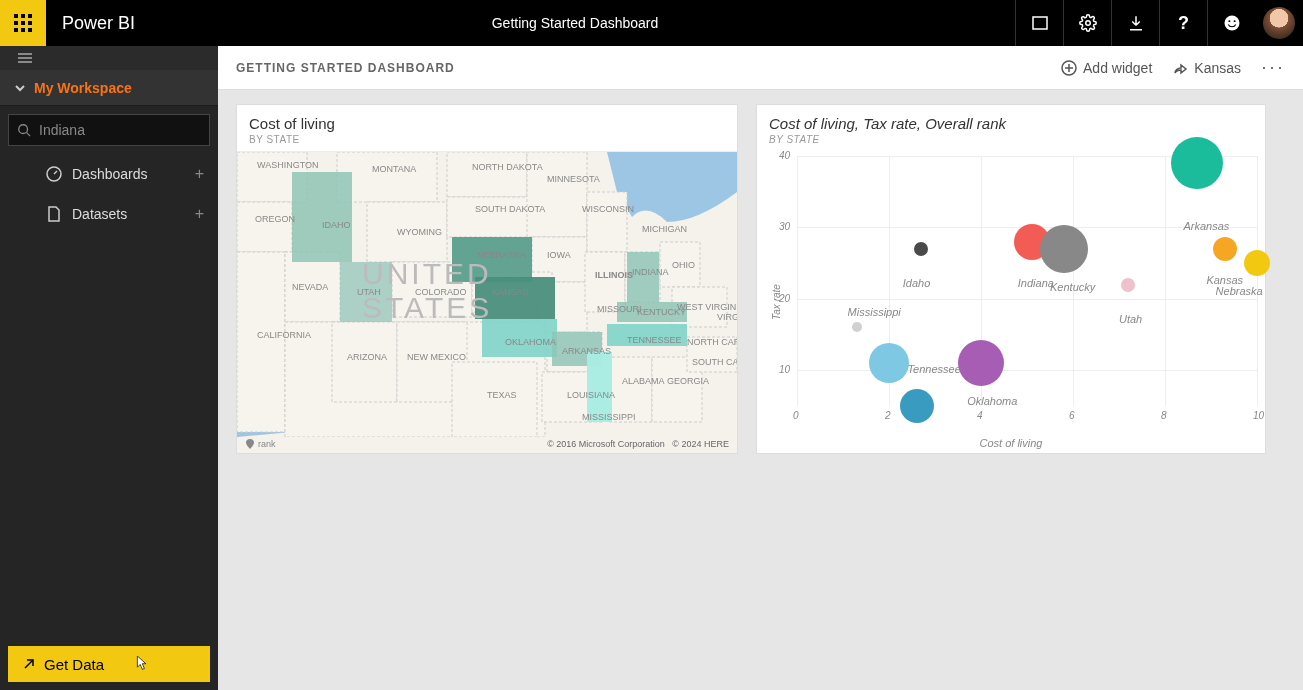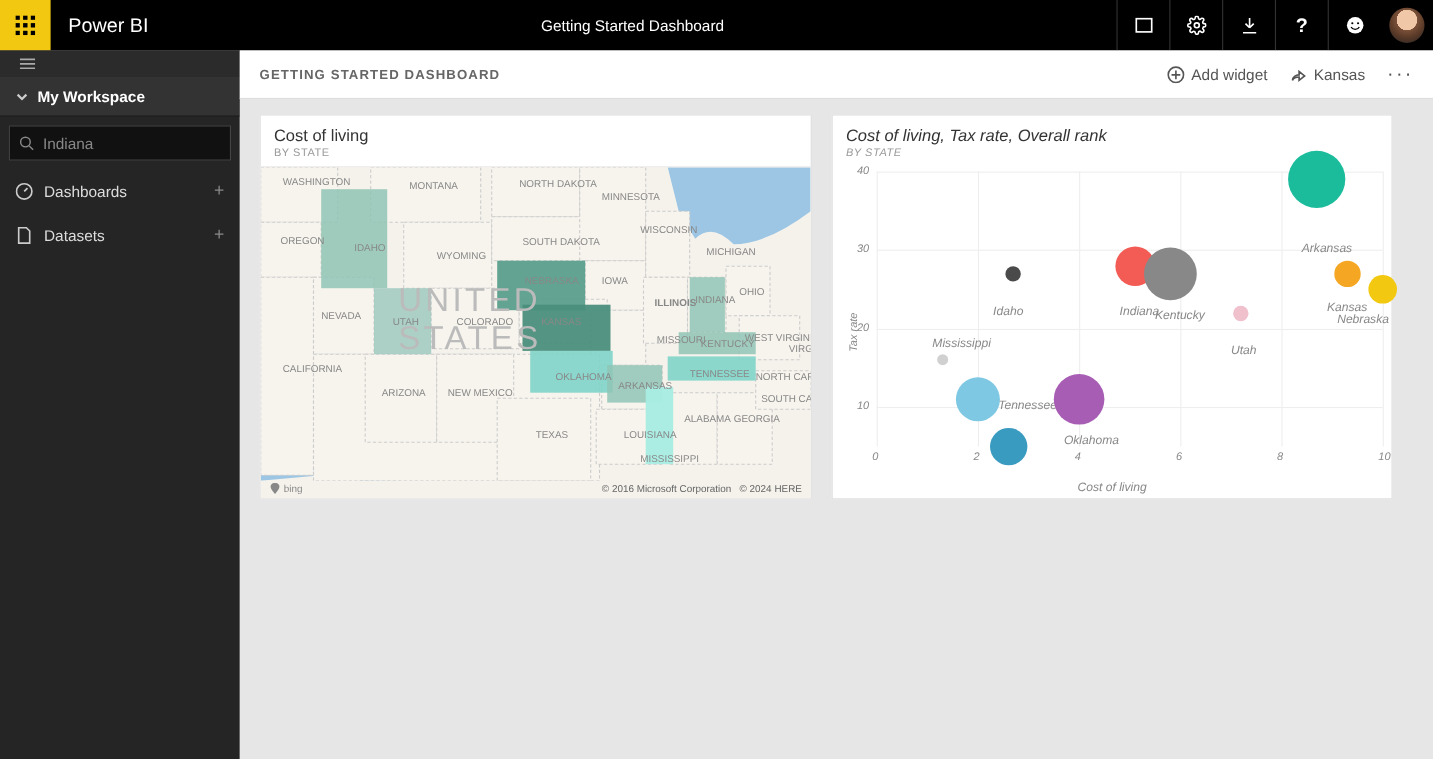--- a/index.html
+++ b/index.html
@@ -20,21 +20,21 @@
 .layout { display: flex; height: calc(690px - 46px); }
 
 
 .sidebar { width: 218px; background: #252525; color: #ccc; display: flex; flex-direction: column; font-size: 14px; }
 .collapse-row { height: 24px; display: flex; align-items: center; padding-left: 18px; background: #2b2b2b; }
 .collapse-row svg { width: 14px; height: 14px; }
 .workspace-row { height: 36px; display: flex; align-items: center; padding-left: 14px; background: #333; border-bottom: 1px solid #1a1a1a; }
 .workspace-row svg { width: 12px; height: 12px; margin-right: 8px; }
 .search-box { margin: 8px; height: 32px; background: #111; border: 1px solid #444; display: flex; align-items: center; padding: 0 8px; color: #888; }
 .search-box svg { width: 14px; height: 14px; margin-right: 8px; }
-.nav-item { height: 40px; display: flex; align-items: center; padding: 0 14px; cursor: pointer; color: #ddd; }
+.nav-item { height: 40px; display: flex; align-items: center; padding: 0 14px; cursor: pointer; color: #ddd; margin-left: 32px; }
 .nav-item svg { width: 16px; height: 16px; margin-right: 10px; flex-shrink: 0; }
 .nav-item .plus { margin-left: auto; color: #888; font-size: 16px; }
 .sidebar-spacer { flex: 1; }
 .get-data { margin: 8px; height: 36px; background: #f2c811; color: #000; display: flex; align-items: center; padding: 0 14px; cursor: pointer; font-size: 15px; position: relative; }
 .get-data svg { width: 14px; height: 14px; margin-right: 8px; }
 .cursor-pointer { position: absolute; right: 52px; top: 10px; }
 
 
 .main { flex: 1; display: flex; flex-direction: column; background: #e6e6e6; }
 .header { height: 44px; background: #fff; border-bottom: 1px solid #ddd; display: flex; align-items: center; padding: 0 18px; }
@@ -137,21 +137,21 @@
       <svg viewBox="0 0 14 14" stroke="#aaa" stroke-width="1.5">
           <line x1="0" y1="3" x2="14" y2="3"></line>
           <line x1="0" y1="7" x2="14" y2="7"></line>
           <line x1="0" y1="11" x2="14" y2="11"></line>
         </svg>
     </div>
     <div class="workspace-row">
       <svg viewBox="0 0 12 12" fill="none" stroke="#ccc" stroke-width="2">
           <polyline points="2,4 6,8 10,4"></polyline>
         </svg>
-      <span style="font-weight:600;color:#ffffff;">My Workspace</span>
+      <span style="font-weight:600;color:#f97316;">My Workspace</span>
     </div>
     <div class="search-box">
       <svg viewBox="0 0 16 16" fill="none" stroke="#888" stroke-width="1.5">
           <circle cx="7" cy="7" r="5"></circle>
           <line x1="11" y1="11" x2="15" y2="15"></line>
         </svg>
       <span>Indiana</span>
     </div>
     <div class="nav-item">
       <svg viewBox="0 0 16 16" fill="none" stroke="#ccc" stroke-width="1.5">
@@ -162,20 +162,30 @@
       <span class="plus">+</span>
     </div>
     <div class="nav-item">
       <svg viewBox="0 0 16 16" fill="none" stroke="#ccc" stroke-width="1.5">
           <path d="M3 1h7l3 3v11H3z"></path>
         </svg>
       <span>Datasets</span>
       <span class="plus">+</span>
     </div>
     <div class="sidebar-spacer"></div>
+    <div class="get-data">
+      <svg viewBox="0 0 14 14" fill="none" stroke="#000" stroke-width="1.5">
+          <line x1="3" y1="11" x2="11" y2="3"></line>
+          <polyline points="5,3 11,3 11,9"></polyline>
+        </svg>
+      <span style="font-weight:500;">Get Data</span>
+      <svg class="cursor-pointer" width="16" height="20" viewBox="0 0 16 20">
+          <path d="M0 0 L0 16 L4 12 L7 19 L10 18 L7 11 L12 11 Z" fill="#fff" stroke="#000" stroke-width="1"></path>
+        </svg>
+    </div>
   </div>
 
   <div class="main">
     <div class="header">
       <div class="header-title">GETTING STARTED DASHBOARD</div>
       <div class="header-spacer"></div>
       <div class="header-action">
         <svg viewBox="0 0 16 16" fill="none" stroke="#555" stroke-width="1.5">
             <circle cx="8" cy="8" r="7"></circle>
             <line x1="8" y1="4" x2="8" y2="12"></line>
@@ -247,33 +257,33 @@
               <rect x="350" y="200" width="25" height="70" fill="#a8ece3" opacity="0.95"></rect>
               <rect x="390" y="100" width="32" height="50" fill="#8fc4b5" opacity="0.85"></rect>
               <rect x="380" y="150" width="70" height="20" fill="#8fc4b5" opacity="0.85"></rect>
               <rect x="370" y="172" width="80" height="22" fill="#7fd4c9" opacity="0.9"></rect>
             </svg>
             <div class="map-title-text">UNITED STATES</div>
             <div class="map-attrib">
               <svg width="10" height="10" viewBox="0 0 10 10">
                   <path d="M5 0 C2 0 1 2 1 3.5 C1 6 5 10 5 10 C5 10 9 6 9 3.5 C9 2 8 0 5 0" fill="#888"></path>
                 </svg>
-              <span>bing</span>
+              <span>rank</span>
             </div>
             <div class="map-attrib-r">
               <span>© 2016 Microsoft Corporation</span>&nbsp;&nbsp;&nbsp;<span>© 2024 HERE</span>
             </div>
           <div class="map-label" style="left: 20px; top: 8px;">WASHINGTON</div>
               <div class="map-label" style="left: 135px; top: 12px;">MONTANA</div>
               <div class="map-label" style="left: 235px; top: 10px;">NORTH DAKOTA</div>
               <div class="map-label" style="left: 310px; top: 22px;">MINNESOTA</div>
               <div class="map-label" style="left: 18px; top: 62px;">OREGON</div>
               <div class="map-label" style="left: 85px; top: 68px;">IDAHO</div>
               <div class="map-label" style="left: 160px; top: 75px;">WYOMING</div>
-              <div class="map-label" style="left: 238px; top: 52px; margin-top: 11px;">SOUTH DAKOTA</div>
+              <div class="map-label" style="left: 238px; top: 52px;">SOUTH DAKOTA</div>
               <div class="map-label" style="left: 345px; top: 52px;">WISCONSIN</div>
               <div class="map-label" style="left: 405px; top: 72px;">MICHIGAN</div>
               <div class="map-label" style="left: 240px; top: 98px;">NEBRASKA</div>
               <div class="map-label" style="left: 310px; top: 98px;">IOWA</div>
               <div class="map-label" style="left: 55px; top: 130px;">NEVADA</div>
               <div class="map-label" style="left: 120px; top: 135px;">UTAH</div>
               <div class="map-label" style="left: 178px; top: 135px;">COLORADO</div>
               <div class="map-label" style="left: 255px; top: 135px;">KANSAS</div>
               <div class="map-label" style="left: 320px; top: 152px; padding-left: 40px;">MISSOURI</div>
               <div class="map-label" style="left: 358px; top: 118px; font-weight: bold;">ILLINOIS</div>

